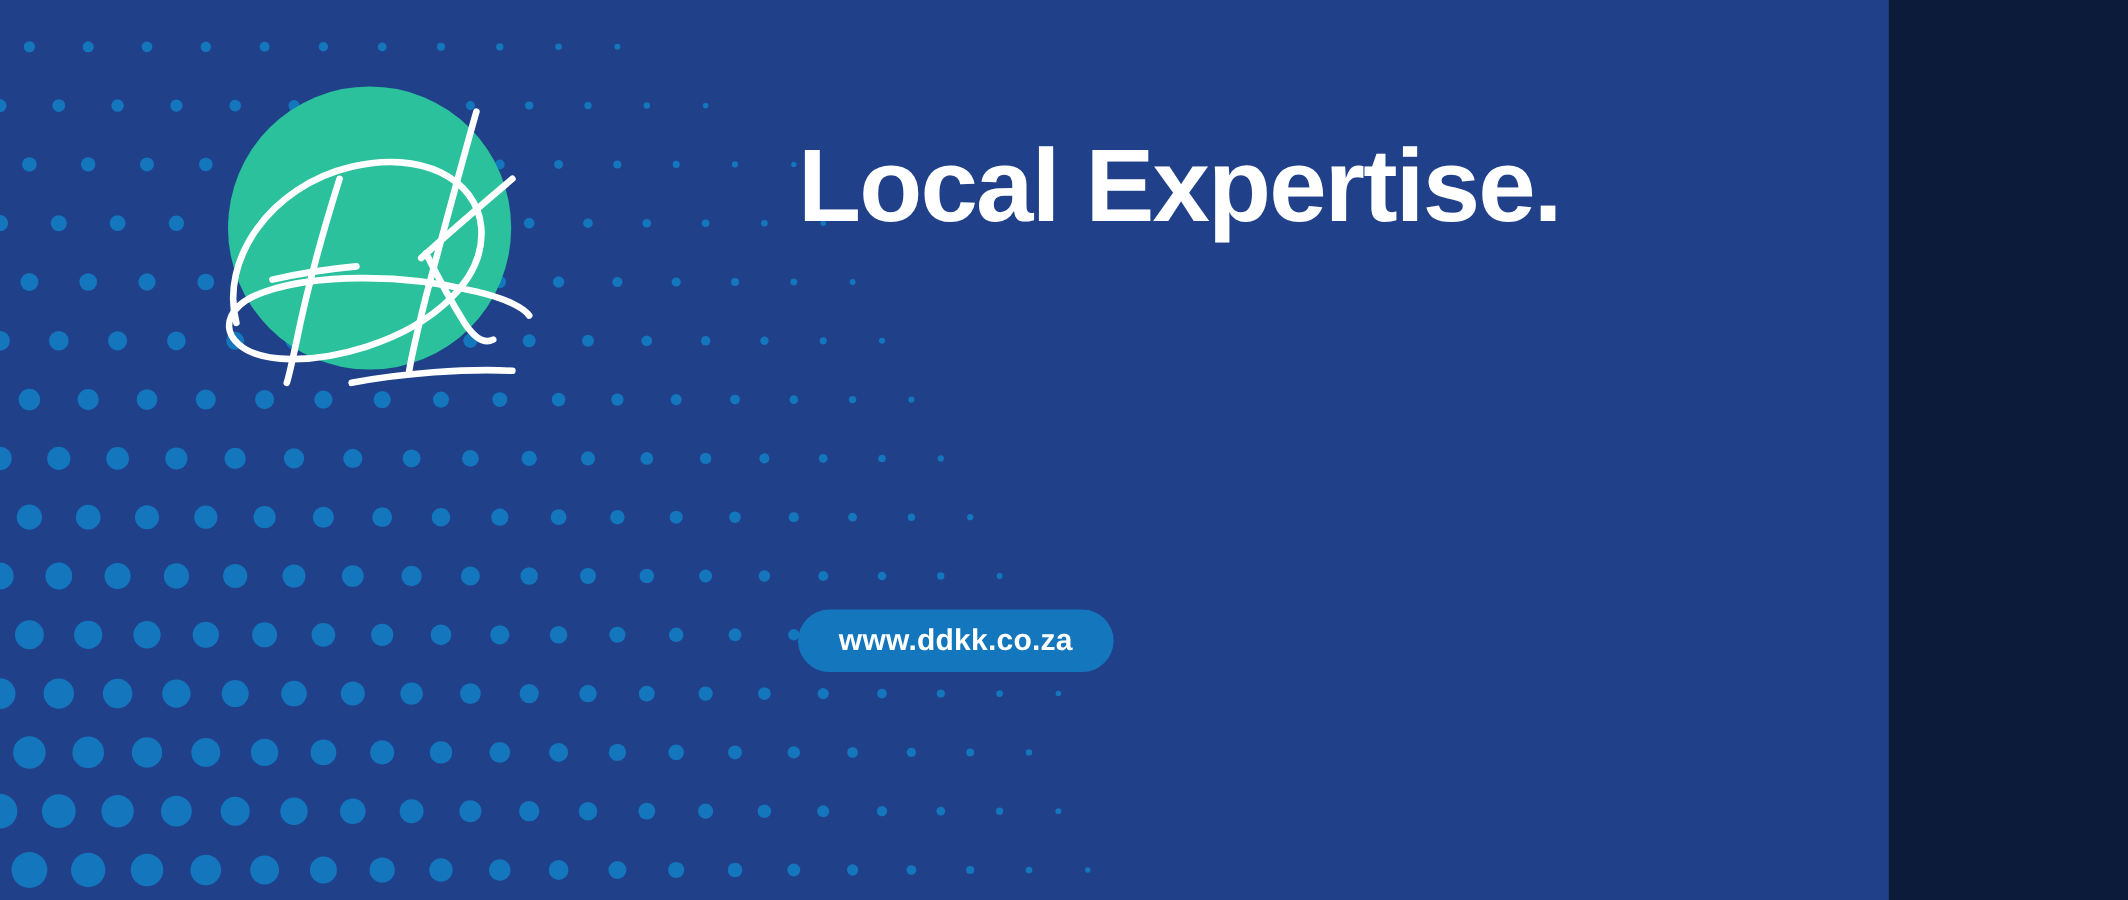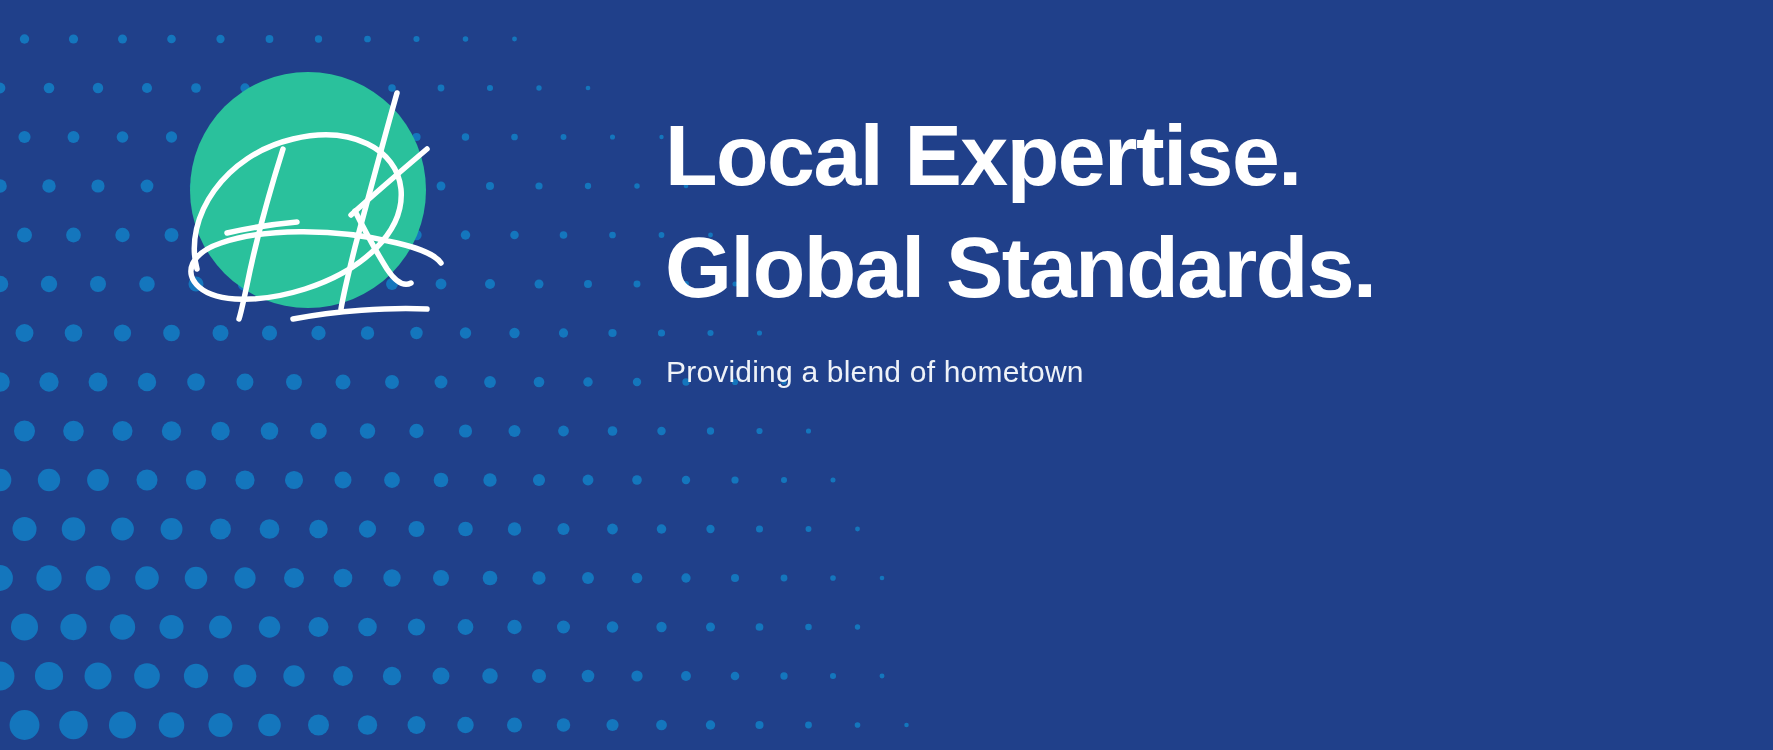--- a/index.html
+++ b/index.html
@@ -3,21 +3,21 @@
 <meta charset="utf-8">
 <title>DK Banner</title>
 <style>
   html, body {
     margin: 0;
     padding: 0;
     background: #0d1b3a;
   }
   #banner {
     position: relative;
-    width: 1773px;
+    width: 1574px;
     height: 750px;
     overflow: hidden;
     font-family: "Liberation Sans", sans-serif;
     background: #20408a;
   }
 
   
   #dots {
     position: absolute;
     left: 0;
@@ -412,19 +412,18 @@
 
         <path d="M190 154 C 200 174, 212 196, 222 212 C 230 224, 238 230, 246 226"></path>
 
         <path d="M128 262 C 170 254, 224 250, 262 252"></path>
       </g>
     </svg>
   </div>
 
   <div id="copy">
     <div class="headline" id="headline-1">Local Expertise.</div>
-    <div class="headline" id="headline-2">Global Standards.</div>
-
-    <div class="subline" id="subline-1">Providing a blend of hometown</div>
-
+
+
+    <a id="cta" href="#">www.ddkk.co.za</a>
   </div>
 
 </div>
 
 </body></html>

